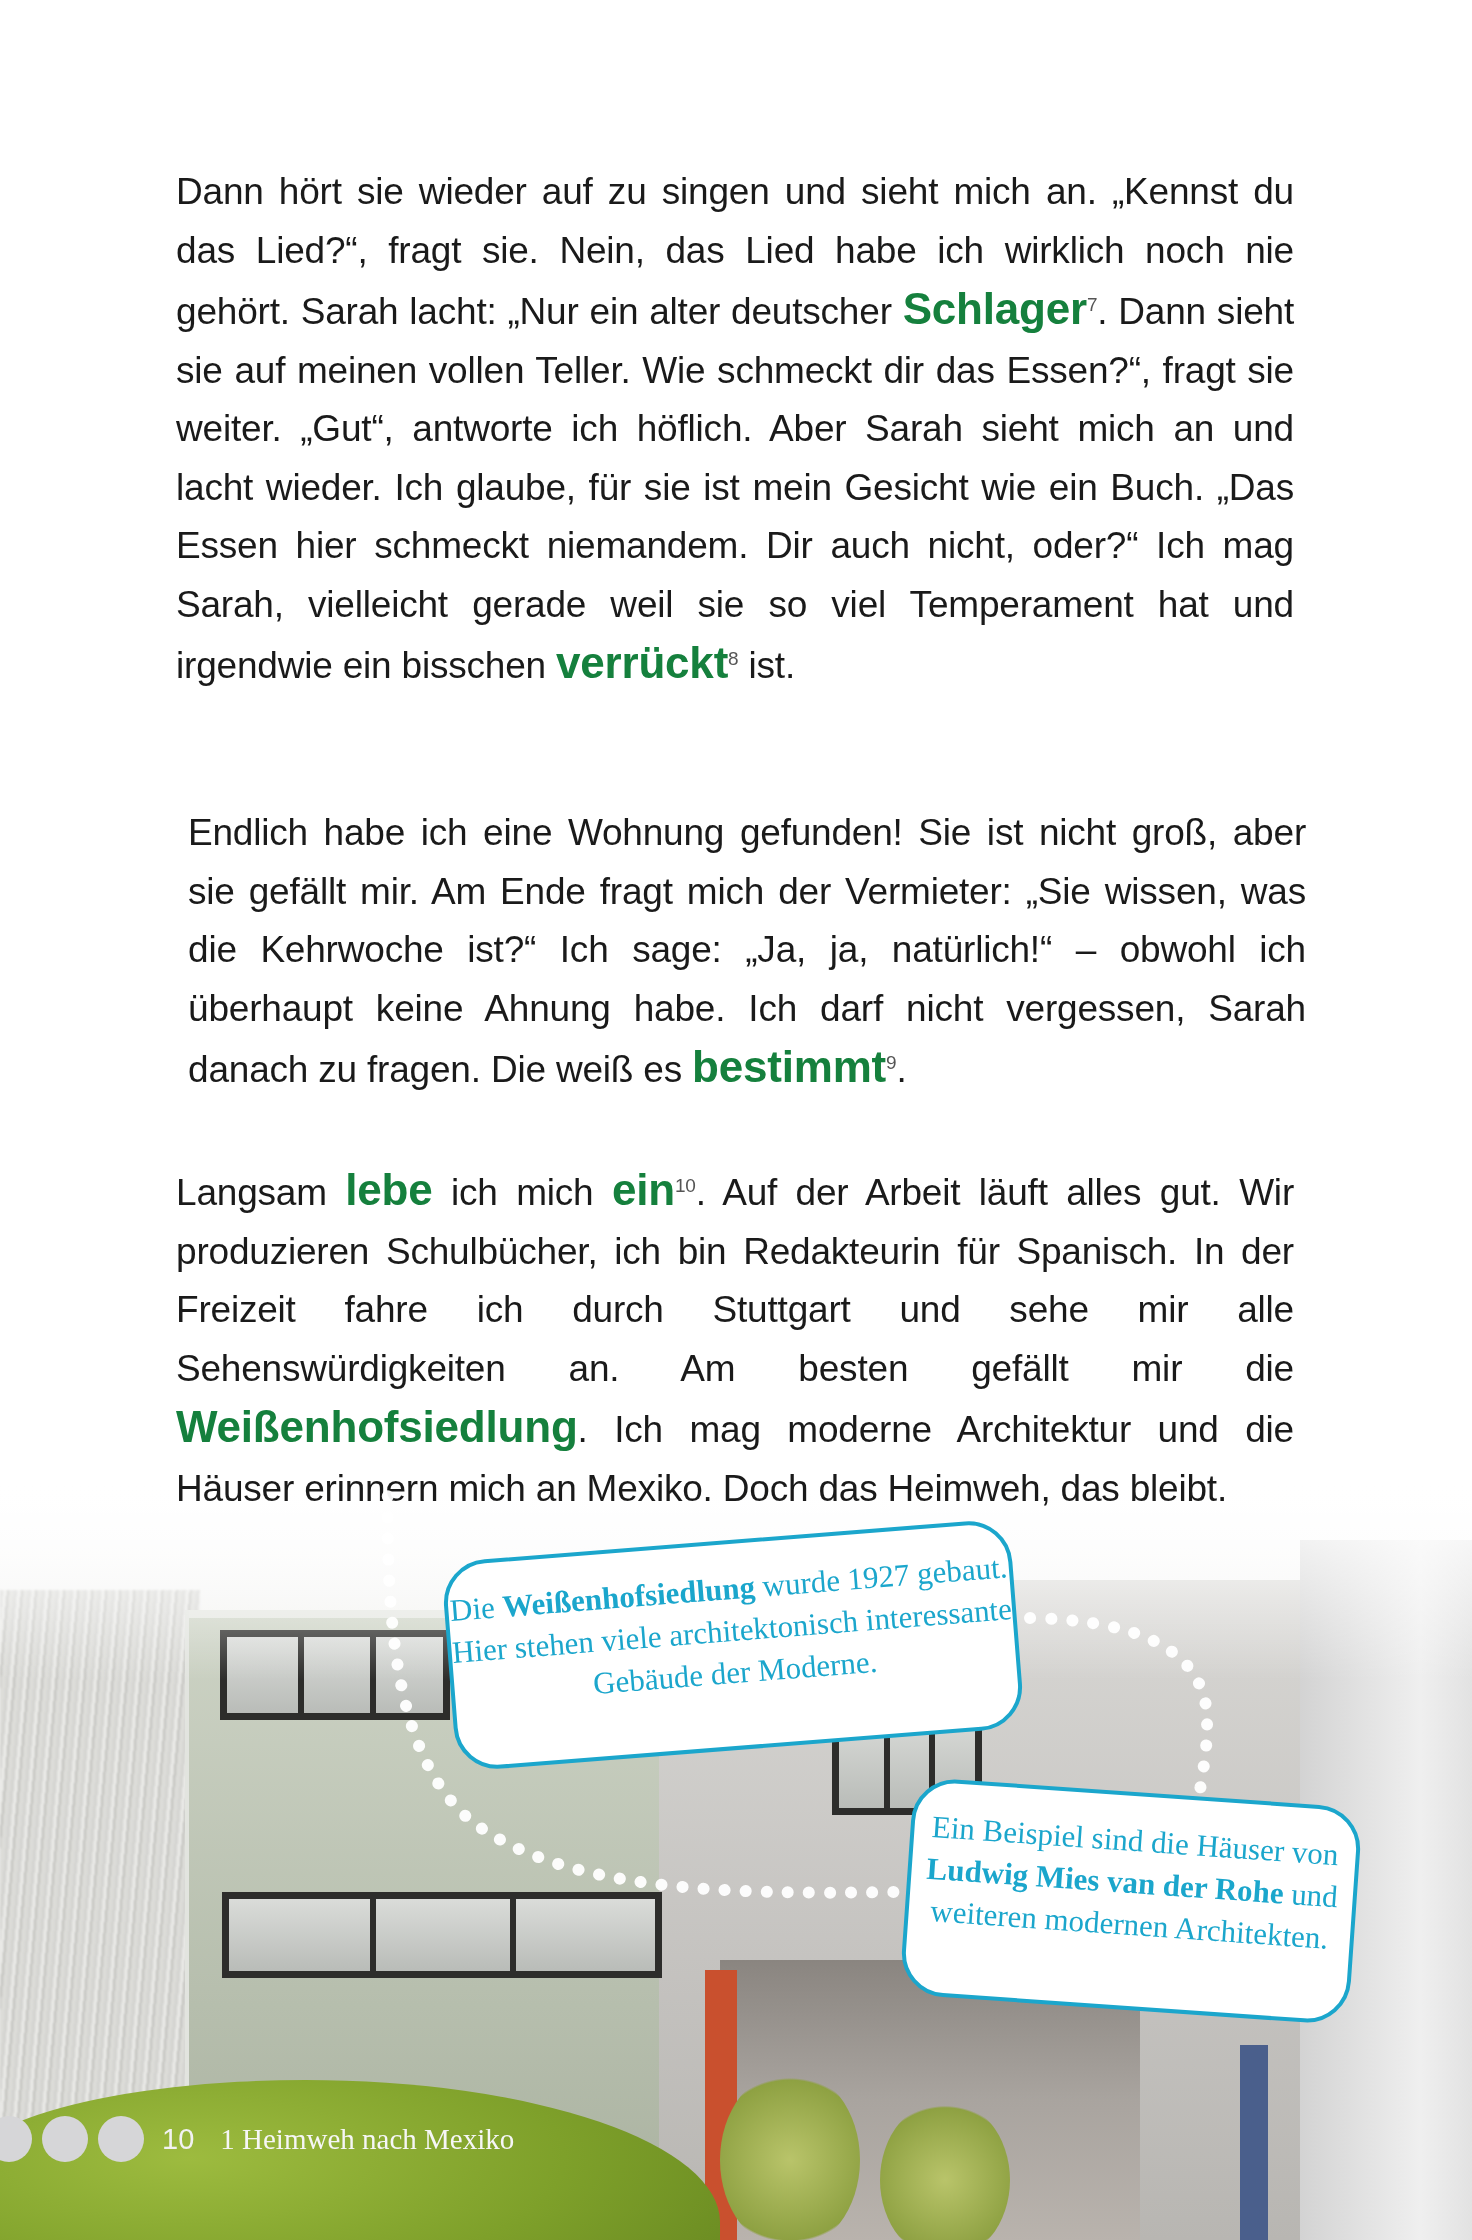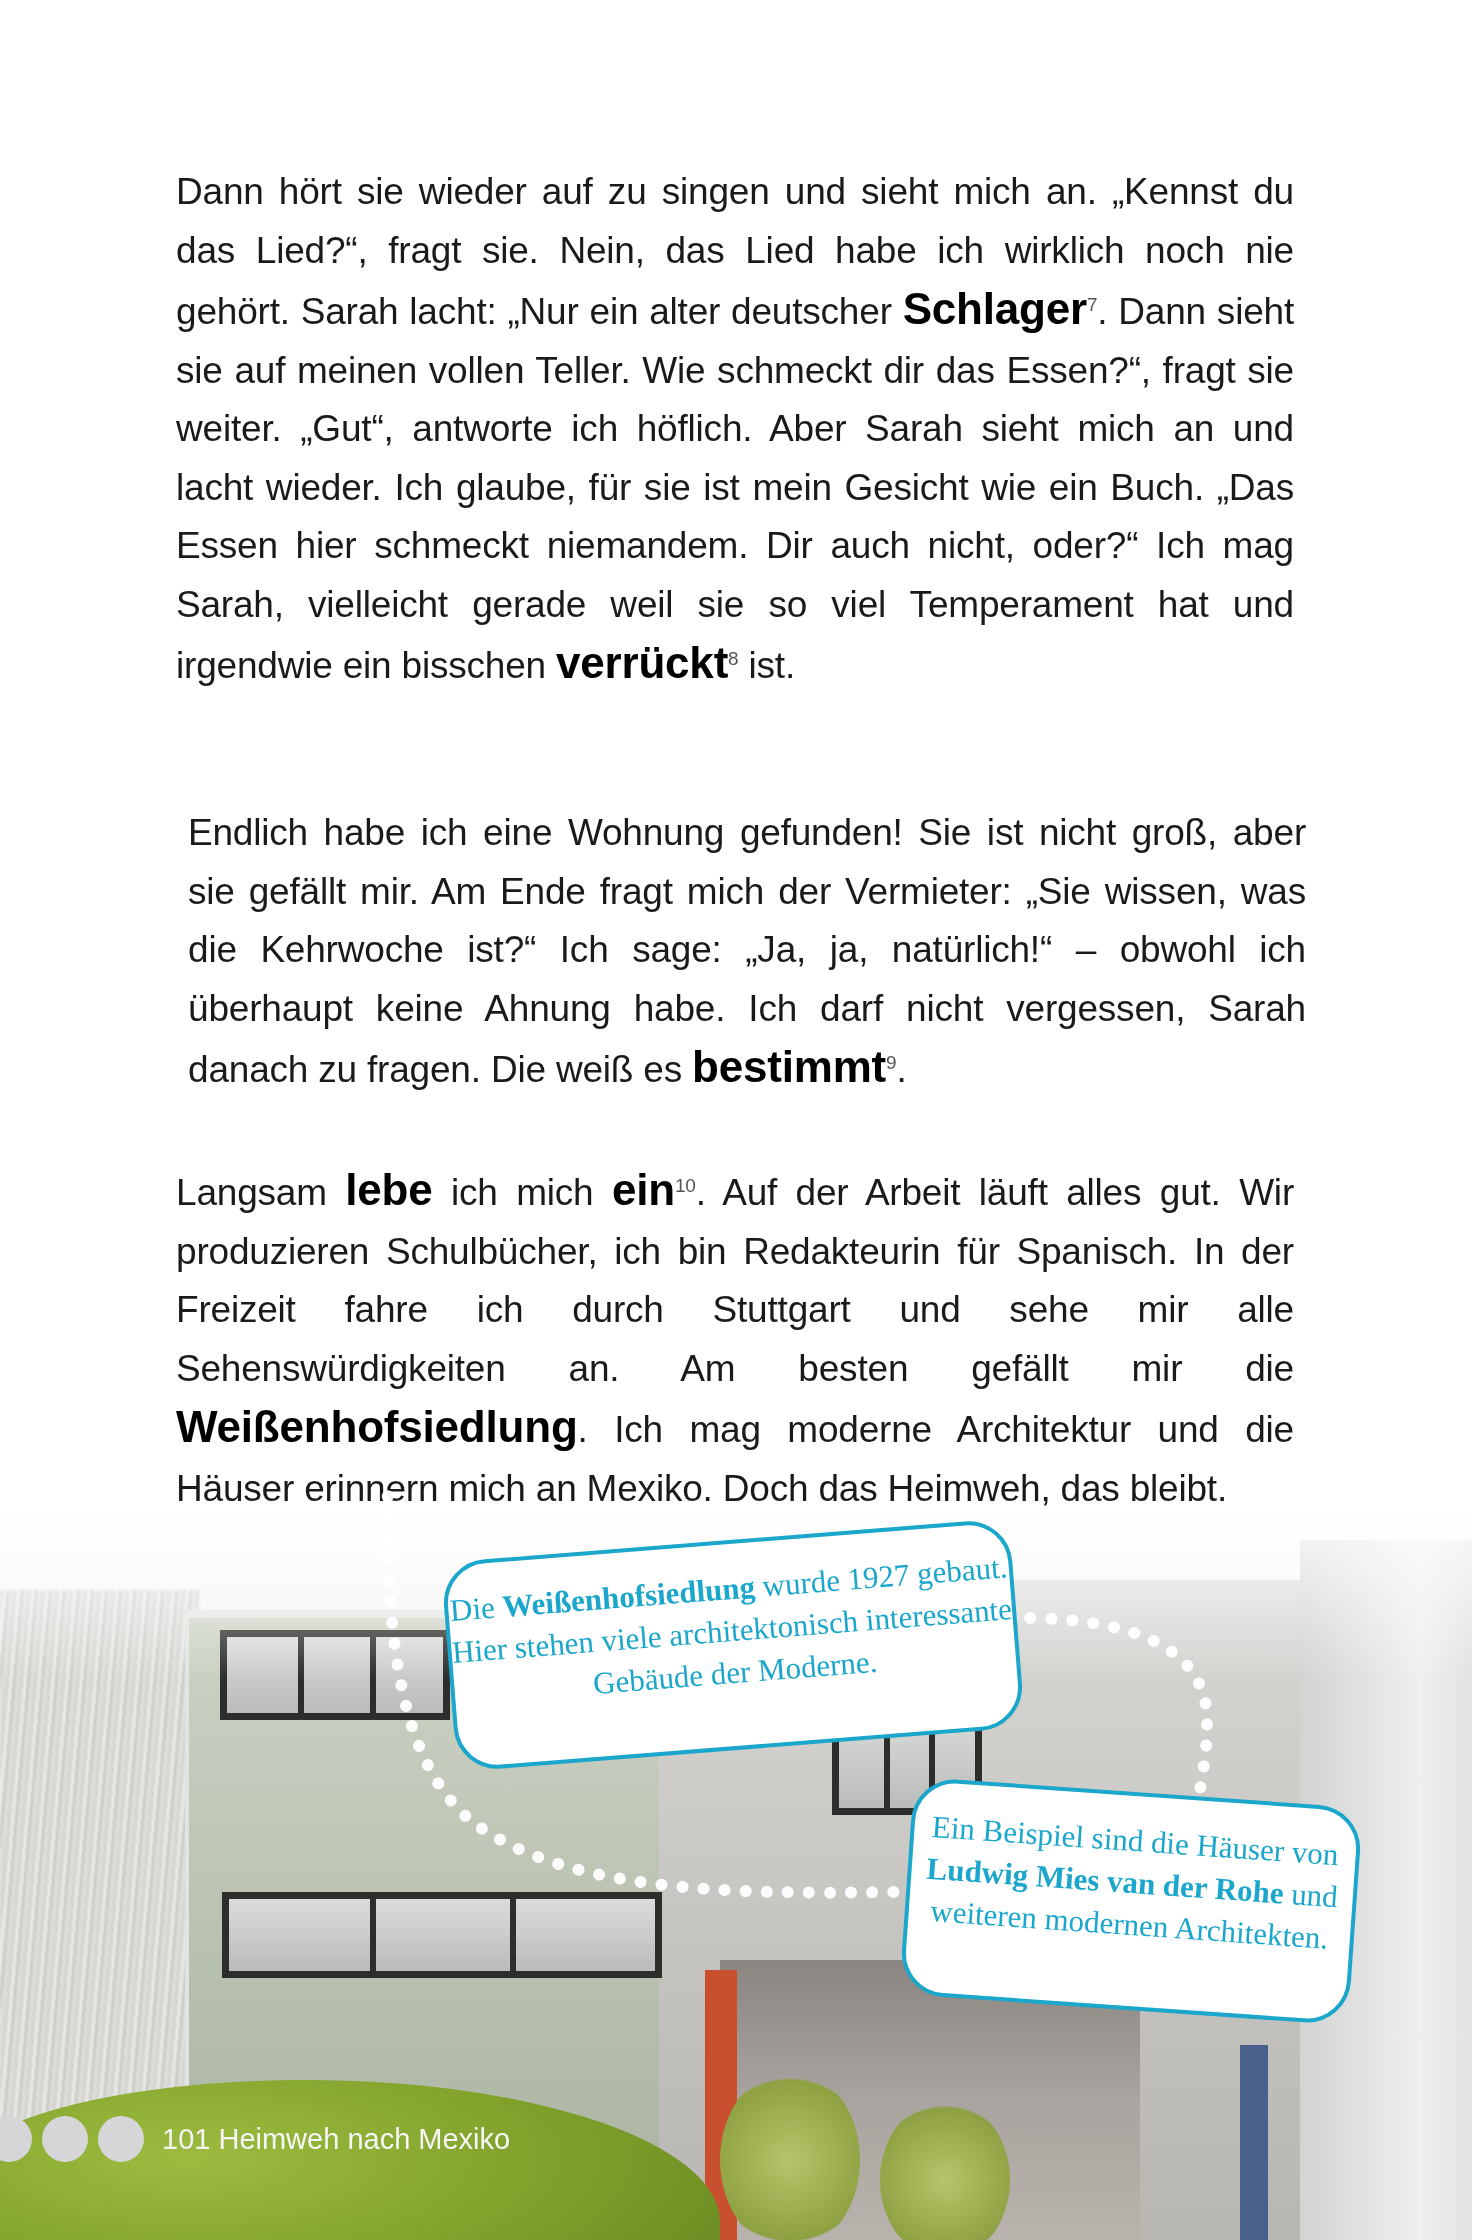--- a/index.html
+++ b/index.html
@@ -25,39 +25,39 @@
      background:radial-gradient(ellipse at 30% 30%, #9dbb3f 0%, #7ea02a 50%, #5f7f1d 100%); }
   .photo .shrub { position:absolute; border-radius:50%; background:radial-gradient(circle,#b9c46a,#8ea142 70%,transparent 72%); }
   .photo .fade { position:absolute; left:0; top:0; width:100%; height:200px; background:linear-gradient(180deg,#ffffff 0%, rgba(255,255,255,0) 100%); }
 
   
   .text-block { position:absolute; left:176px; width:1118px; font-family:"Liberation Sans", sans-serif; font-size:37px; line-height:58.5px; color:#1a1a1a; text-align:justify; letter-spacing:-0.2px; }
   .text-block p { margin:0; }
   .p1 { top:163px; }
   .p2 { top:804px;margin-left:12px; }
   .p3 { top:1153px;margin-top:8px; }
-  .kw { color:#000000; font-weight:bold; font-size:44px; }
+  .kw { color:#15803d; font-weight:bold; font-size:44px; }
   .sup { font-size:19px; vertical-align:super; line-height:0; color:#555; }
 
   
   svg.dots { position:absolute; left:0; top:0; width:1472px; height:2240px; pointer-events:none; }
 
   
   .bubble { position:absolute; background:#ffffff; border:4px solid #1ba6cc; border-radius:44px; box-sizing:border-box;
             font-family:"Liberation Serif", serif; color:#1ba6cc; text-align:center; font-size:31px; line-height:42px; }
   .bubble b { font-weight:bold; }
   .b1 { left:448px; top:1540px; width:570px; height:210px; padding-top:24px; transform:rotate(-4.5deg); }
   .b2 { left:906px; top:1792px; width:450px; height:218px; padding-top:24px; transform:rotate(4deg); }
 
   
   .footer { position:absolute; left:0; top:2115px; height:48px; display:flex; align-items:center; }
   .dot { width:46px; height:46px; border-radius:50%; background:#d6d6d8; margin-right:10px; }
   .dot.first { margin-left:-14px; }
   .page-num { font-family:"Liberation Sans", sans-serif; font-size:29px; color:#f2f2f2; margin-left:8px; font-weight:300; }
-  .chapter { font-family:Liberation Sans, sans-serif; font-size:29px; color:#f6f6f6; }
+  .chapter { font-family:Liberation Serif, serif; font-size:29px; color:#f6f6f6; margin-left:26px; }
 </style>
 </head>
 <body>
 
 <div class="photo">
   <div class="sky"></div>
   <div class="tree"></div>
   <div class="house-right"></div>
   <div class="wall-right"></div>
   <div class="porch"></div>

